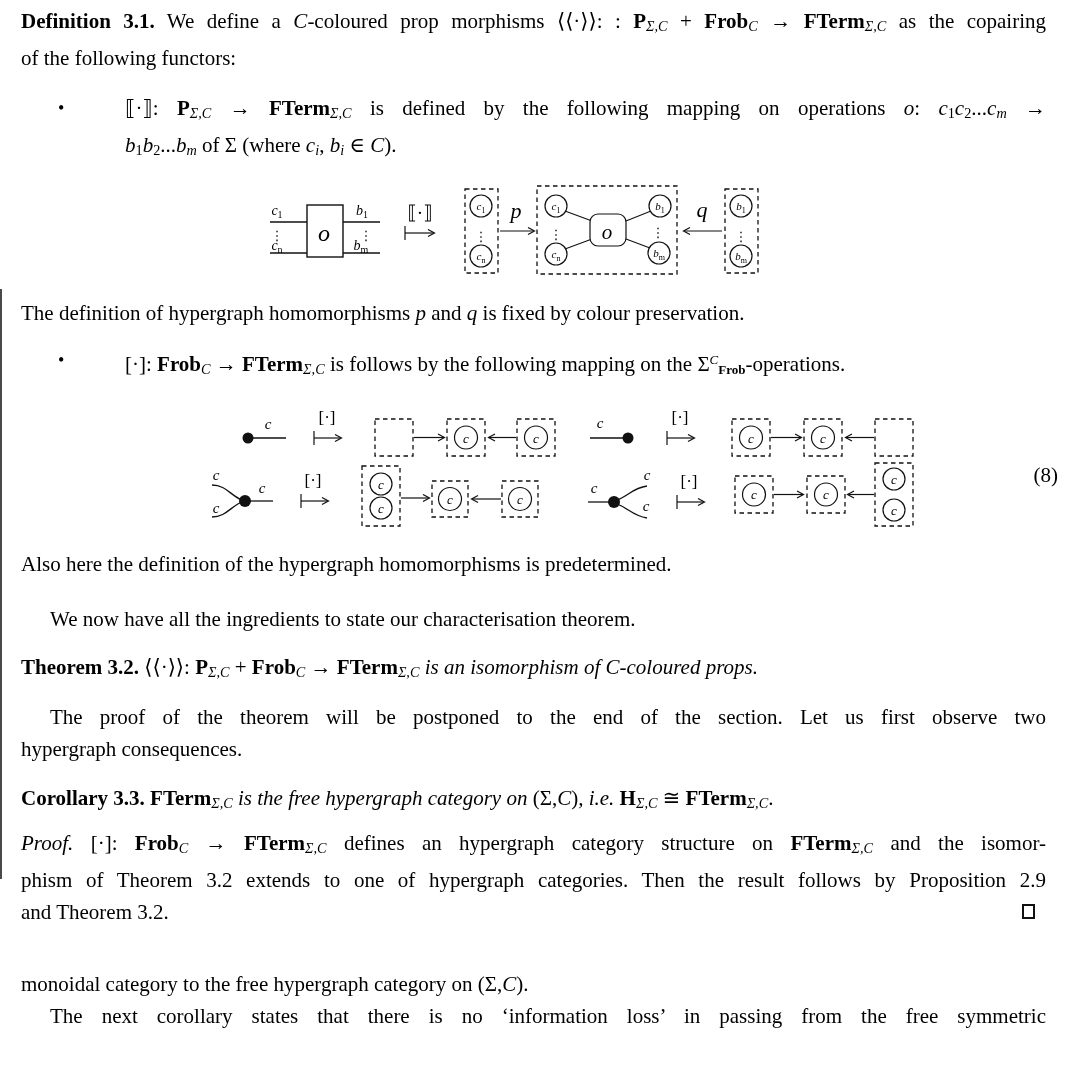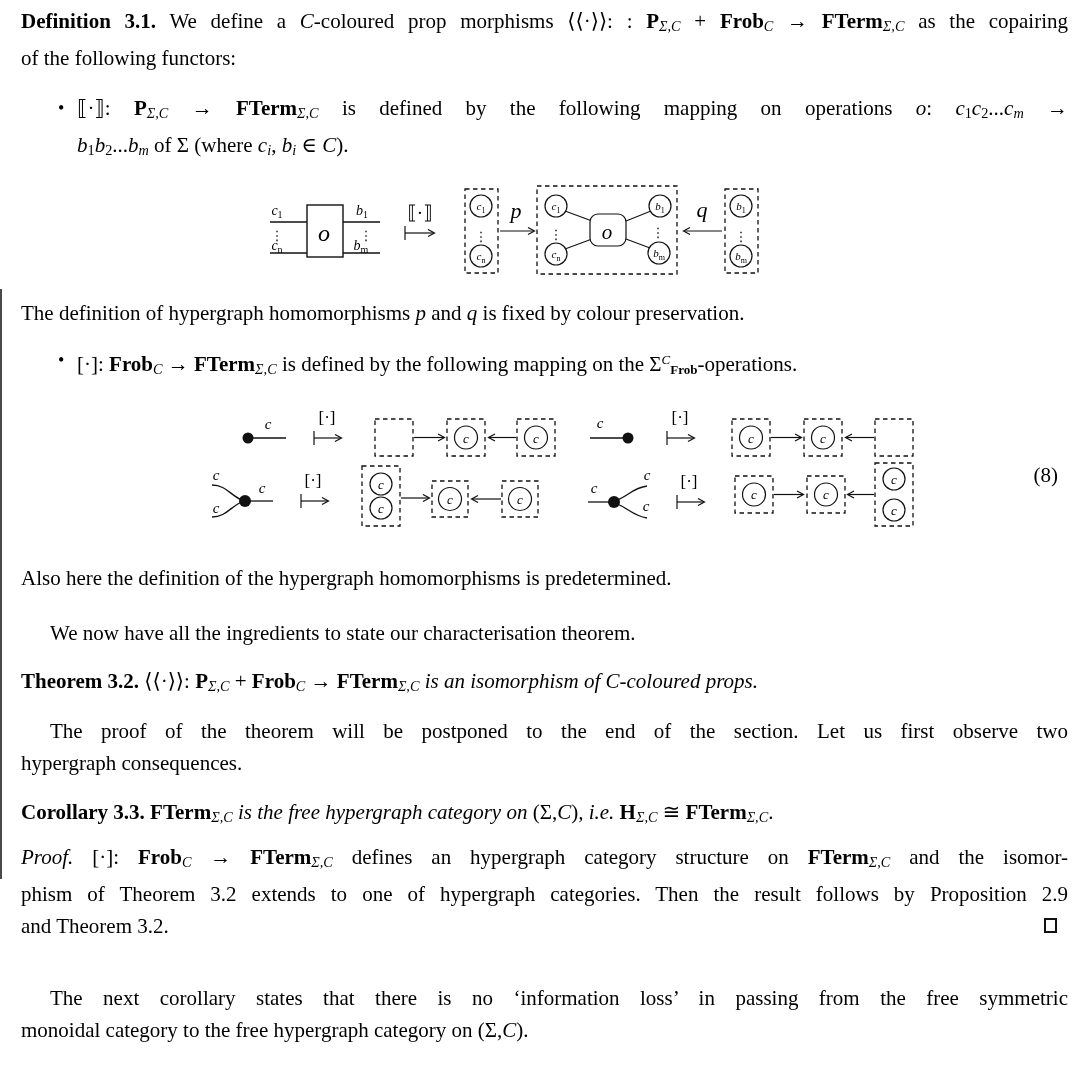--- a/index.html
+++ b/index.html
@@ -1,35 +1,35 @@
 <!DOCTYPE html>
 <html><head>
 <meta charset="utf-8">
 <style>
   html,body{margin:0;padding:0;background:#fff;}
   body{width:1080px;height:1079px;overflow:hidden;color:#000;
        font-family:"Liberation Serif","DejaVu Serif","DejaVu Sans",serif;
        font-size:21px;}
   .page{position:relative;width:1080px;height:1079px;background:#fff;}
   .edge-artifact{position:absolute;left:0;top:284px;width:2px;height:590px;background:#2a2a2a;opacity:.85;}
-  .content{padding:0 12px 0 21px;}
+  .content{padding:0 34px 0 21px;}
   p.tl{margin:0;line-height:32px;min-height:32px;}
   .justify{text-align:justify;text-align-last:justify;}
   .indent{text-indent:29px;}
   .hang{margin-left:56px;}
   .bullet{display:flex;}
   .bullet-glyph{flex:0 0 56px;box-sizing:border-box;padding-left:37px;line-height:32px;font-size:18px;}
-  .bullet-body{flex:1 1 auto;min-width:0;}
+  .bullet-body{flex:1 1 auto;min-width:0;margin-left:48px;}
   #def{margin-top:5px;}
   #bullet1{margin-top:18px;}
   #fig1{margin:16px 0 0 239px;width:500px;height:112px;}
   #cap1{margin-top:3px;}
   #bullet2{margin-top:15px;}
   #fig2{margin:19px 0 0 179px;position:relative;width:858px;height:135px;}
-  #cap2{margin-top:21px;}
+  #cap2{margin-top:7px;}
   #ingredients{margin-top:23px;}
   #thm{margin-top:16px;}
   #proofpost{margin-top:13px;}
   #cor33{margin-top:17px;}
   #proofblk{margin-top:8px;}
   #nextcor{margin-top:40px;}
   figure{margin:0;padding:0;}
   .eqnum{position:absolute;right:0;top:57px;font-size:21px;}
   .qedline{display:flex;justify-content:space-between;align-items:center;}
   .qed{display:inline-block;width:9px;height:11px;border:2.5px solid #111;margin-right:11px;}
@@ -142,21 +142,21 @@
           <text x="481" y="78" font-size="11" text-anchor="middle"><tspan class="sv-it">b</tspan><tspan font-size="8" dy="2.5">m</tspan></text>
         </g>
       </svg>
     </figure>
 
     <p class="tl hang" id="cap1"><span class="seg-n">The definition of hypergraph homomorphisms </span><span class="seg-i">p</span><span class="seg-n"> and </span><span class="seg-i">q</span><span class="seg-n"> is fixed by colour preservation.</span></p>
 
     <div class="bullet" id="bullet2">
       <span class="bullet-glyph">•</span>
       <div class="bullet-body">
-        <p class="tl"><span class="seg-n">[·]: </span><span class="seg-b">Frob</span><span class="seg-subi">C</span><span class="seg-n"> → </span><span class="seg-b">FTerm</span><span class="seg-subi">Σ,C</span><span class="seg-n"> is defined by the following mapping on the Σ</span><span class="seg-supi">C</span><span class="seg-subb">Frob</span><span class="seg-n">-operations.</span></p>
+        <p class="tl"><span class="seg-n">[·]: </span><span class="seg-b">Frob</span><span class="seg-subi">C</span><span class="seg-n"> → </span><span class="seg-b">FTerm</span><span class="seg-subi">Σ,C</span><span class="seg-n"> is follows by the following mapping on the Σ</span><span class="seg-supi">C</span><span class="seg-subb">Frob</span><span class="seg-n">-operations.</span></p>
       </div>
     </div>
 
     <figure id="fig2">
       <svg width="810" height="135" viewBox="0 0 810 135">
         <defs>
           <marker id="ar2" markerWidth="10" markerHeight="10" refX="7" refY="4.5" orient="auto" markerUnits="userSpaceOnUse">
             <path d="M1,1 L7.5,4.5 L1,8" fill="none" stroke="#111" stroke-width="1.2"></path>
           </marker>
         </defs>
@@ -268,18 +268,18 @@
     <div id="proofblk">
       <p class="tl justify"><span class="seg-i">Proof.</span><span class="seg-n"> [·]: </span><span class="seg-b">Frob</span><span class="seg-subi">C</span><span class="seg-n"> → </span><span class="seg-b">FTerm</span><span class="seg-subi">Σ,C</span><span class="seg-n"> defines an hypergraph category structure on </span><span class="seg-b">FTerm</span><span class="seg-subi">Σ,C</span><span class="seg-n"> and the isomor-</span></p>
       <p class="tl justify"><span class="seg-n">phism of Theorem 3.2 extends to one of hypergraph categories. Then the result follows by Proposition 2.9</span></p>
       <p class="tl qedline">
         <span><span class="seg-n">and Theorem 3.2.</span></span>
         <span class="qed"></span>
       </p>
     </div>
 
     <div id="nextcor">
+      <p class="tl"><span class="seg-n">monoidal category to the free hypergraph category on (Σ,</span><span class="seg-i">C</span><span class="seg-n">).</span></p>
       <p class="tl justify indent"><span class="seg-n">The next corollary states that there is no ‘information loss’ in passing from the free symmetric</span></p>
-      <p class="tl"><span class="seg-n">monoidal category to the free hypergraph category on (Σ,</span><span class="seg-i">C</span><span class="seg-n">).</span></p>
     </div>
 
   </div>
 </div>
 
 </body></html>

